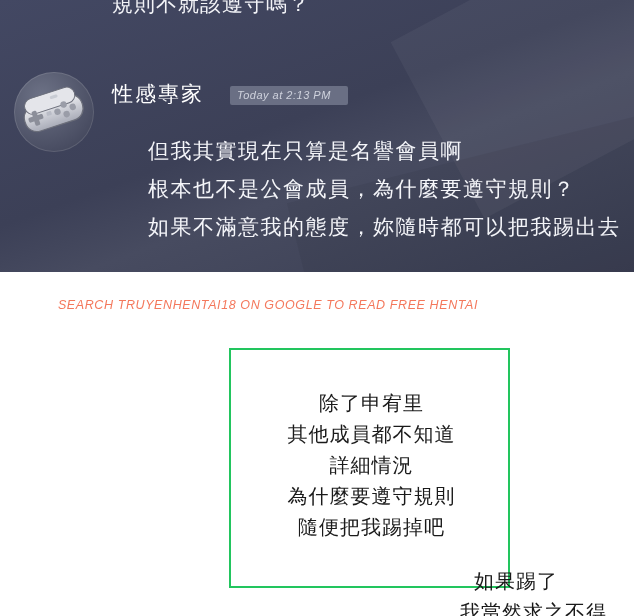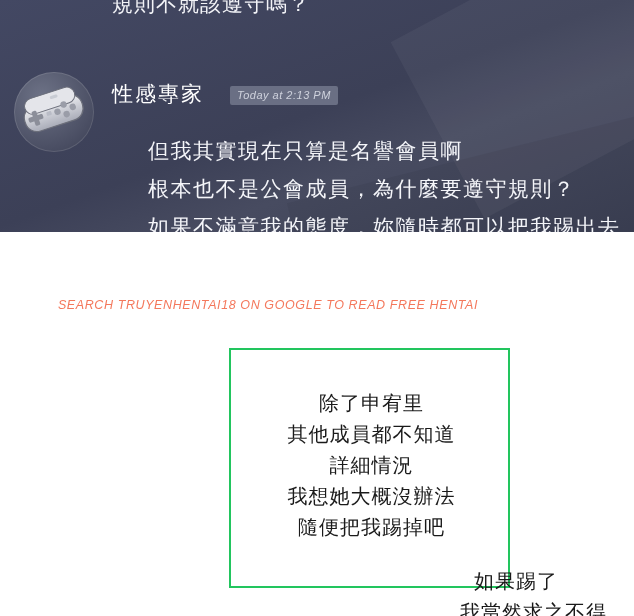--- a/index.html
+++ b/index.html
@@ -17,21 +17,21 @@
     overflow: hidden;
     background: #ffffff;
   }
 
   
   .chat-panel {
     position: absolute;
     left: 0;
     top: 0;
     width: 634px;
-    height: 232px;
+    height: 272px;
     background: #6d28d9;
     overflow: hidden;
   }
   
   .chat-panel .shade1 {
     position: absolute;
     left: 0; top: 0;
     width: 634px; height: 272px;
     background: linear-gradient(160deg, #434863 0%, #3c4057 45%, #474b60 60%, #3a3e52 100%);
   }
@@ -85,21 +85,21 @@
   }
   .author-name {
     color: #ffffff;
     font-size: 21px;
     letter-spacing: 2px;
   }
   .timestamp {
     background: #6a6f84;
     color: #cfd2dd;
     font-size: 11px;
-    padding: 3px 7px 4px 7px;
+    padding: 3px 17px 4px 7px;
     border-radius: 2px;
     letter-spacing: 0.5px;
     transform: translateY(-3px);
     font-style: italic;
   }
 
   .msg-lines {
     position: absolute;
     left: 112px;
     top: 132px;
@@ -214,21 +214,21 @@
     </div>
   </div>
 
   <div class="watermark">SEARCH TRUYENHENTAI18 ON GOOGLE TO READ FREE HENTAI</div>
 
   <div class="speech-box">
     <div class="speech-text">
       <div>除了申宥里</div>
       <div>其他成員都不知道</div>
       <div>詳細情況</div>
-      <div>我想她大概沒辦法</div>
+      <div>為什麼要遵守規則</div>
       <div>隨便把我踢掉吧</div>
     </div>
   </div>
 
   <div class="loose-text">
     <div class="l1">如果踢了</div>
     <div class="l2">我當然求之不得</div>
   </div>
 
 </div>

